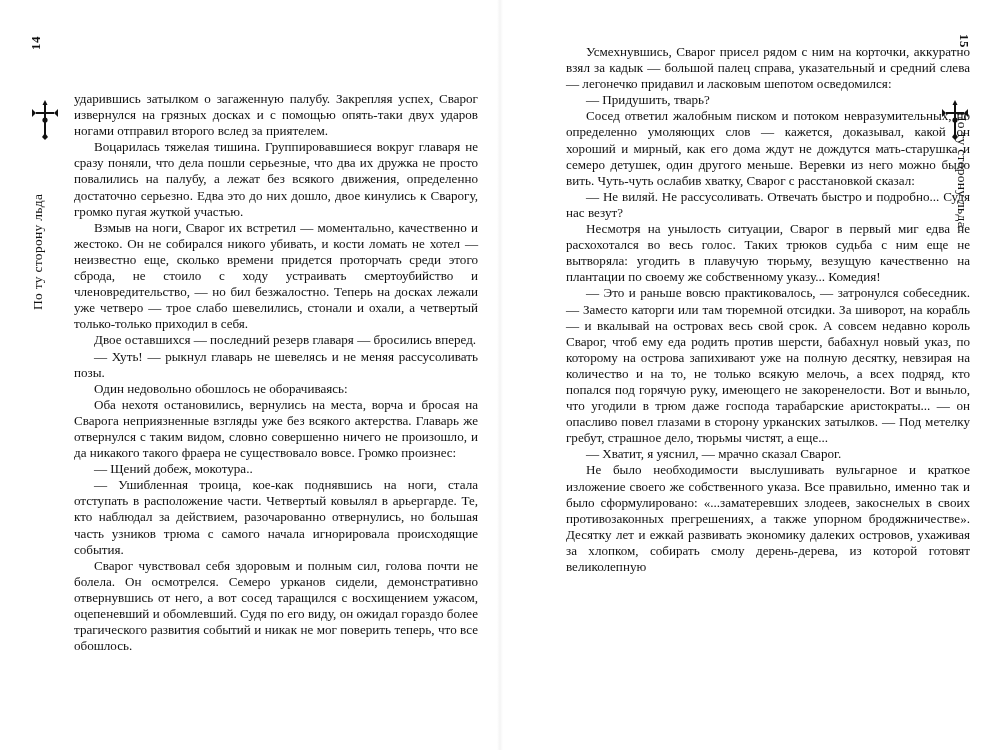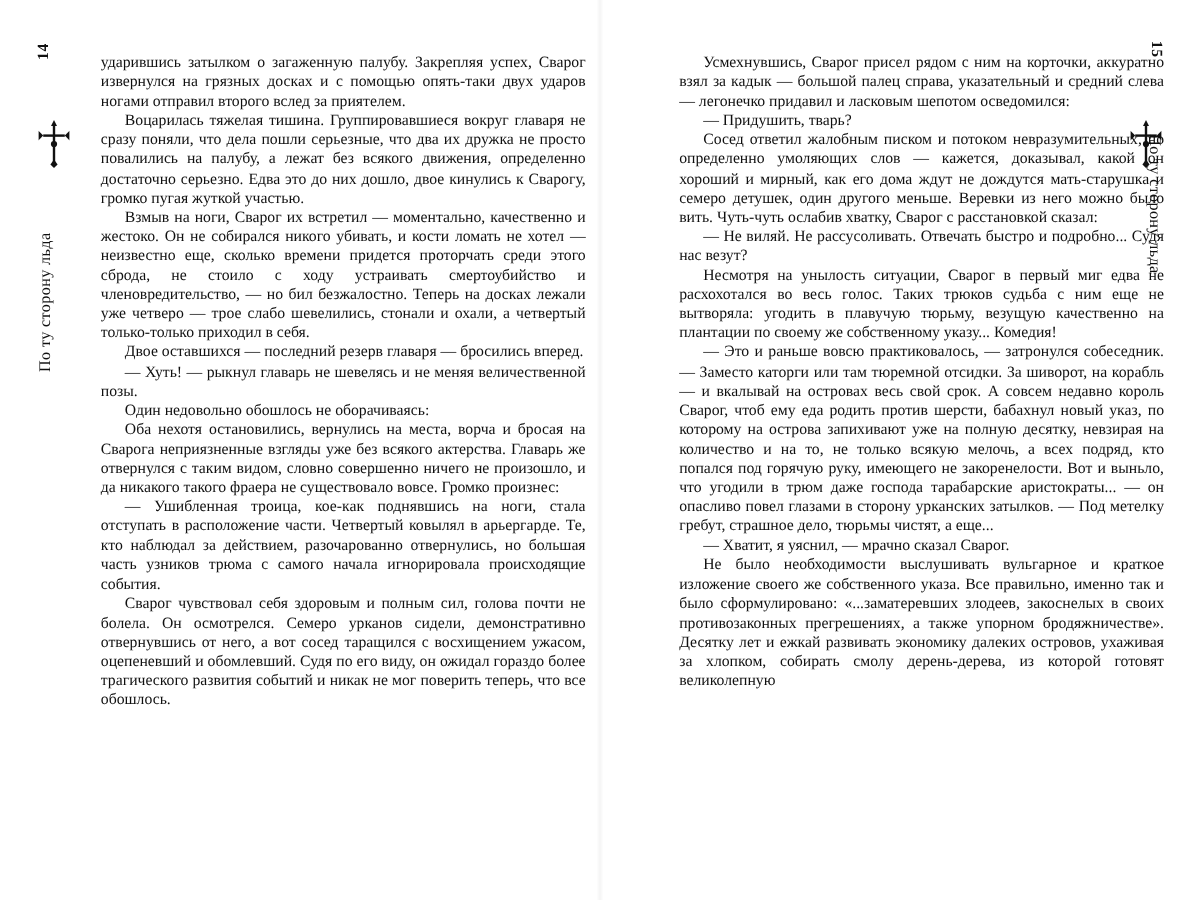--- a/index.html
+++ b/index.html
@@ -95,21 +95,21 @@
     top: 44px;
     width: 404px;
     font-size: 13.1px;
     line-height: 16.1px;
     text-align: justify;
     text-justify: inter-word;
     hyphens: auto;
     -webkit-hyphens: auto;
     color: #101010;
   }
-  .page-left .textblock { left: 84px; }
+  .page-left .textblock { left: 74px; margin-top: 47px; }
   .page-right .textblock { left: 66px; }
 
   .textblock p {
     margin: 0;
     text-indent: 20px;
   }
   .textblock p.noindent {
     text-indent: 0;
   }
   .gutter-shadow {
@@ -144,23 +144,24 @@
         </svg>
       </div>
       <div class="runhead">По ту сторону льда</div>
     </div>
 
     <div class="textblock">
       <p class="noindent">ударившись затылком о загаженную палубу. Закрепляя успех, Сварог извернулся на грязных досках и с помощью опять-таки двух ударов ногами отправил второго вслед за приятелем.</p>
       <p>Воцарилась тяжелая тишина. Группировавшиеся вокруг главаря не сразу поняли, что дела пошли серьезные, что два их дружка не просто повалились на палубу, а лежат без всякого движения, определенно достаточно серьезно. Едва это до них дошло, двое кинулись к Сварогу, громко пугая жуткой участью.</p>
       <p>Взмыв на ноги, Сварог их встретил — моментально, качественно и жестоко. Он не собирался никого убивать, и кости ломать не хотел — неизвестно еще, сколько времени придется проторчать среди этого сброда, не стоило с ходу устраивать смертоубийство и членовредительство, — но бил безжалостно. Теперь на досках лежали уже четверо — трое слабо шевелились, стонали и охали, а четвертый только-только приходил в себя.</p>
       <p>Двое оставшихся — последний резерв главаря — бросились вперед.</p>
-      <p>— Хуть! — рыкнул главарь не шевелясь и не меняя величественной позы.</p>
+      <p>— Хуть! — рыкнул главарь не шевелясь и не меняя рассусоливать позы.</p>
       <p>Один недовольно обошлось не оборачиваясь:</p>
       <p>Оба нехотя остановились, вернулись на места, ворча и бросая на Сварога неприязненные взгляды уже без всякого актерства. Главарь же отвернулся с таким видом, словно совершенно ничего не произошло, и да никакого такого фраера не существовало вовсе. Громко произнес:</p>
+      <p>— Щений добеж, мокотура..</p>
       <p>— Ушибленная троица, кое-как поднявшись на ноги, стала отступать в расположение части. Четвертый ковылял в арьергарде. Те, кто наблюдал за действием, разочарованно отвернулись, но большая часть узников трюма с самого начала игнорировала происходящие события.</p>
       <p>Сварог чувствовал себя здоровым и полным сил, голова почти не болела. Он осмотрелся. Семеро урканов сидели, демонстративно отвернувшись от него, а вот сосед таращился с восхищением ужасом, оцепеневший и обомлевший. Судя по его виду, он ожидал гораздо более трагического развития событий и никак не мог поверить теперь, что все обошлось.</p>
     </div>
   </div>
 
   <div class="page page-right">
     <div class="margin-col">
       <div class="folio">15</div>
       <div class="ornament">
         <svg viewBox="0 0 26 40" width="26" height="40" aria-hidden="true">

